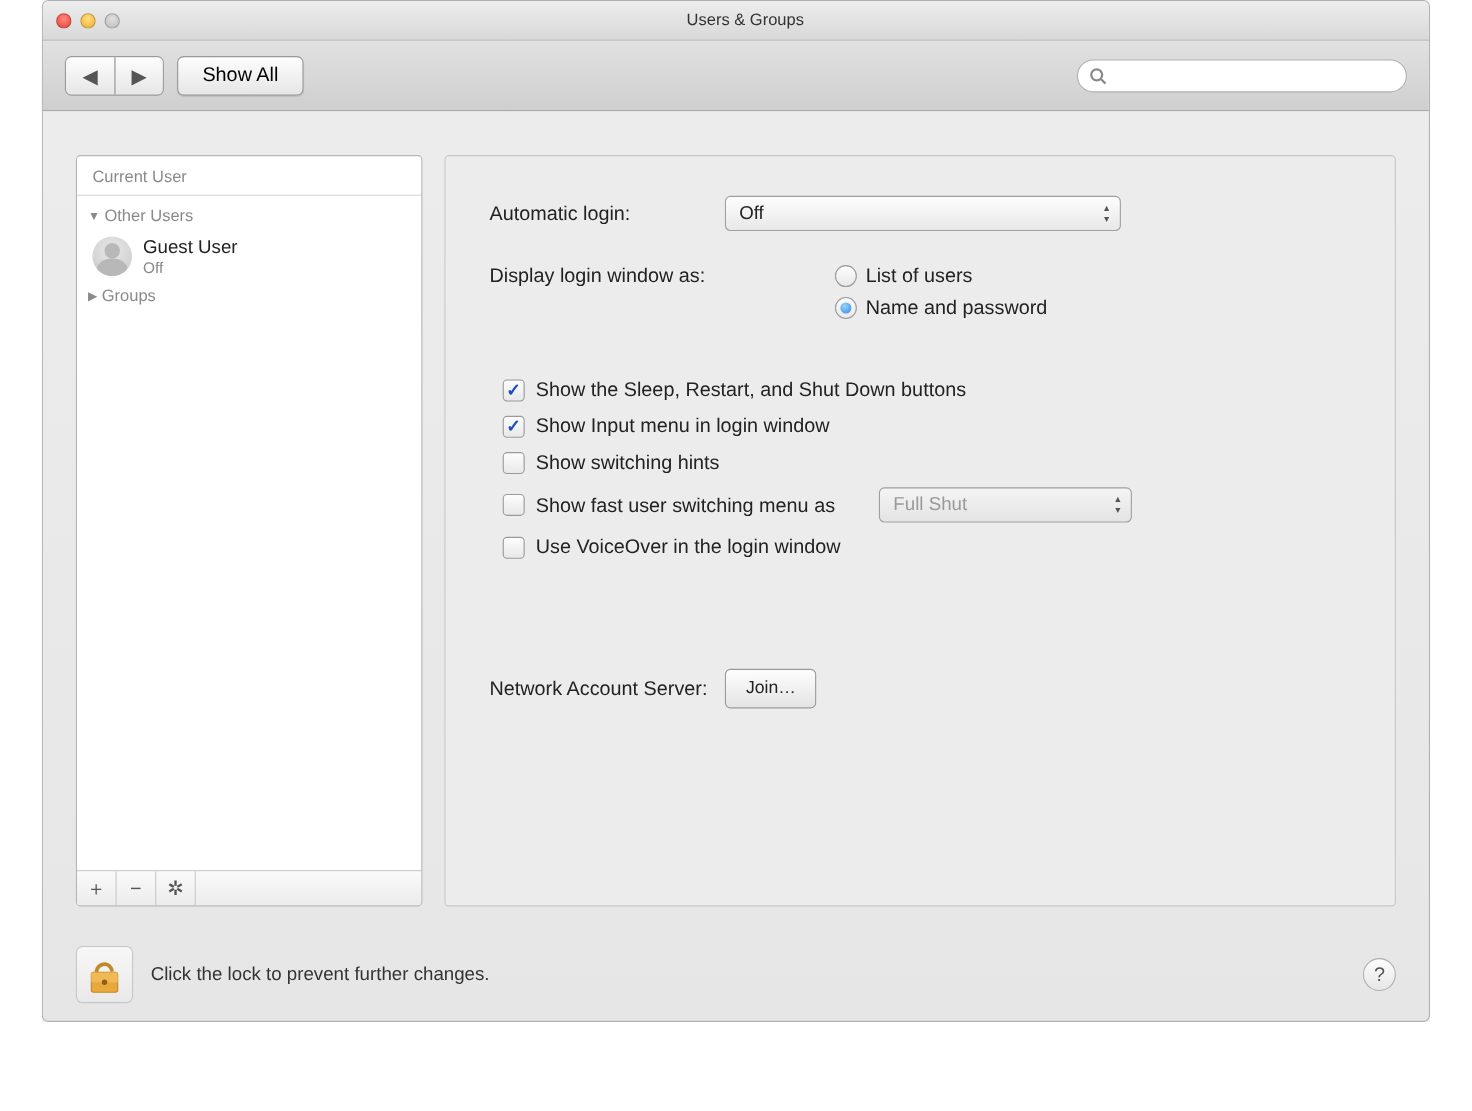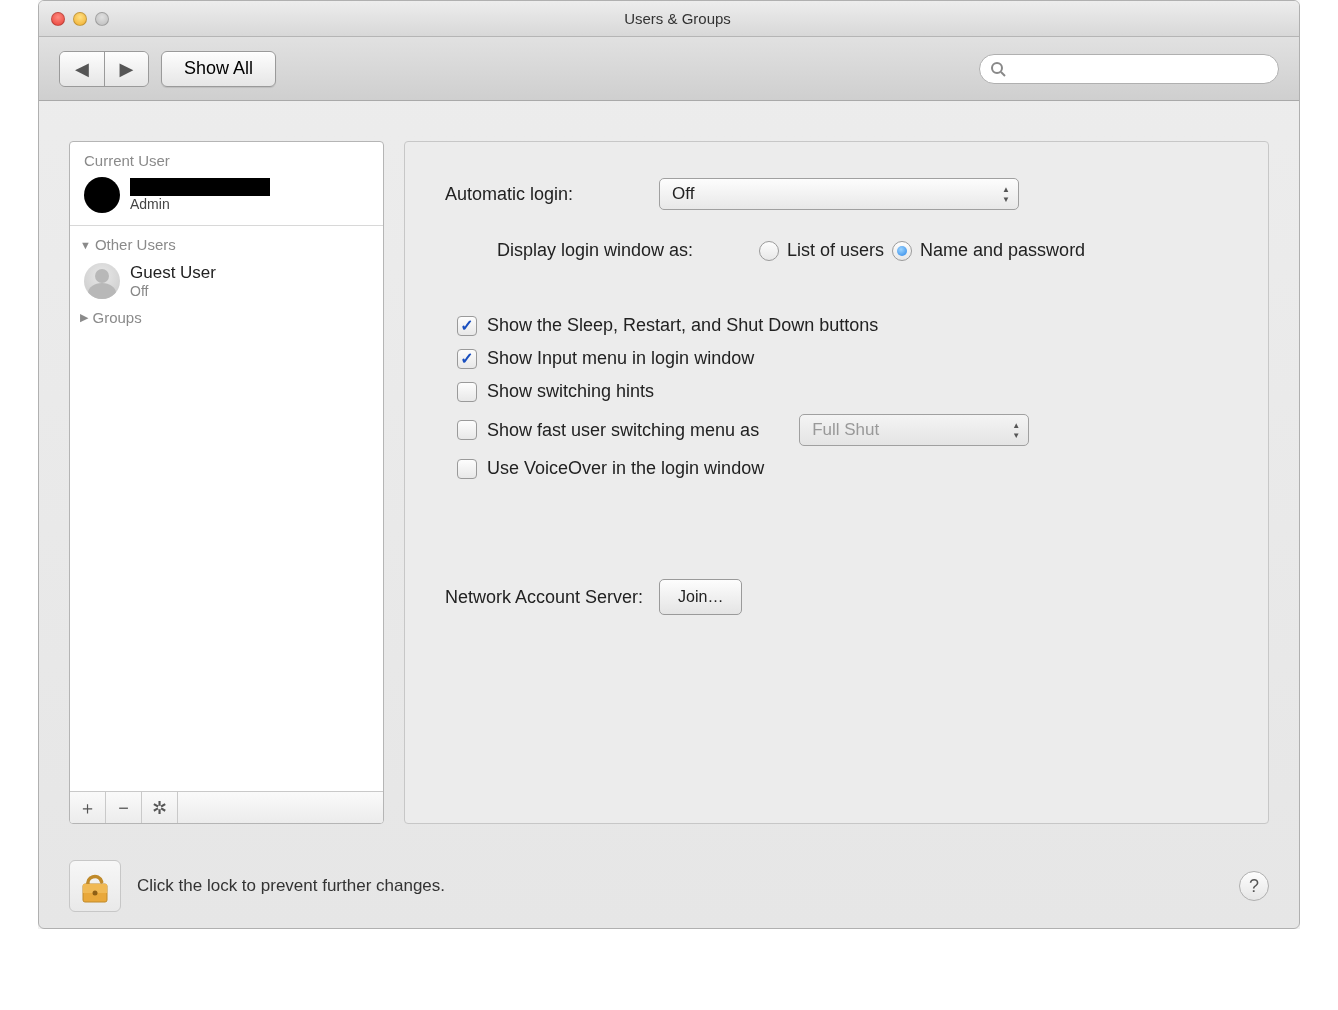--- a/index.html
+++ b/index.html
@@ -204,21 +204,21 @@
     border-radius: 5px;
     display: inline-flex; align-items: center; padding: 0 30px 0 12px;
     position: relative; cursor: pointer;
     font-size: 17px;
   }
   .select .chev {
     position: absolute; right: 8px; top: 50%; transform: translateY(-50%);
     display: flex; flex-direction: column; gap: 1px; font-size: 8px; color: #555;
   }
   .select.disabled { color: #999; background: linear-gradient(to bottom, #f4f4f4, #e4e4e4); cursor: default; }
-  .radio-group { display: flex; gap: 8px; }
+  .radio-group { display: flex; flex-direction: column; gap: 8px; }
   .radio-item { display: flex; align-items: center; gap: 8px; font-size: 18px; cursor: pointer; }
   .radio {
     width: 20px; height: 20px; border-radius: 50%;
     border: 1px solid #9a9a9a;
     background: linear-gradient(to bottom,#fdfdfd,#e8e8e8);
     display: inline-flex; align-items: center; justify-content: center;
   }
   .radio.checked::after {
     content: ""; width: 10px; height: 10px; border-radius: 50%;
     background: radial-gradient(circle at 40% 35%, #9cd4ff, #2a86e8);
@@ -297,27 +297,20 @@
         <line x1="11" y1="11" x2="15" y2="15" stroke="#888" stroke-width="2"></line>
       </svg>
       <input type="text" placeholder="" style="">
     </div>
   </div>
 
   <div class="body">
 
     <div class="sidebar">
       <div class="sb-section-label">Current User</div>
-      <div class="user-row">
-        <div class="avatar"></div>
-        <div class="user-meta">
-          <div class="user-name-bar"></div>
-          <div class="user-role">Admin</div>
-        </div>
-      </div>
       <div class="sb-divider"></div>
       <div class="disclosure-row">
         <span class="tri">▼</span>
         <span>Other Users</span>
       </div>
       <div class="user-row">
         <div class="avatar gray"></div>
         <div class="user-meta">
           <div class="user-name">Guest User</div>
           <div class="user-sub">Off</div>
@@ -348,21 +341,21 @@
         <div class="select">
           <span>Off</span>
           <span class="chev">
               <span>▲</span>
               <span>▼</span>
             </span>
         </div>
       </div>
 
       <div class="form-row" style="align-items:flex-start; margin-top:30px;">
-        <div style="width:300px; text-align:center;">Display login window as:</div>
+        <div style="width:300px; text-align:left;">Display login window as:</div>
         <div class="radio-group">
           <div class="radio-item">
             <span class="radio"></span>
             <span>List of users</span>
           </div>
           <div class="radio-item">
             <span class="radio checked"></span>
             <span>Name and password</span>
           </div>
         </div>

